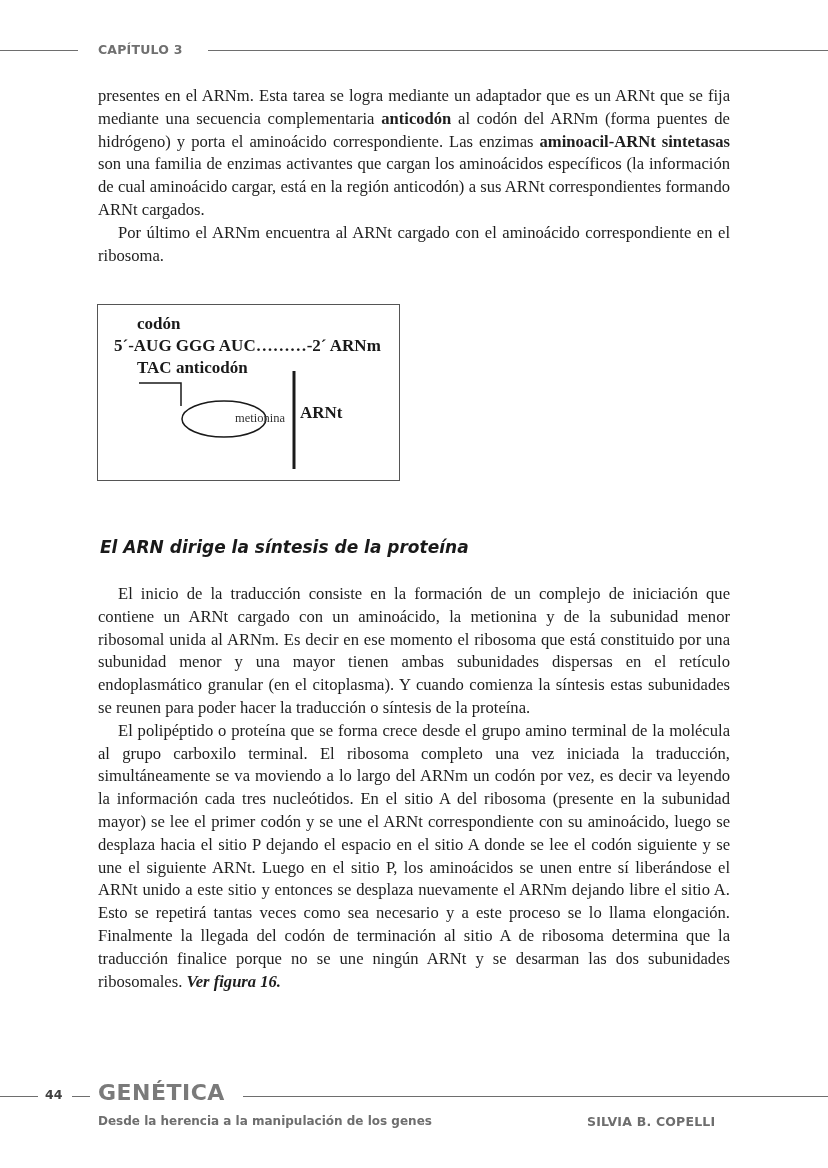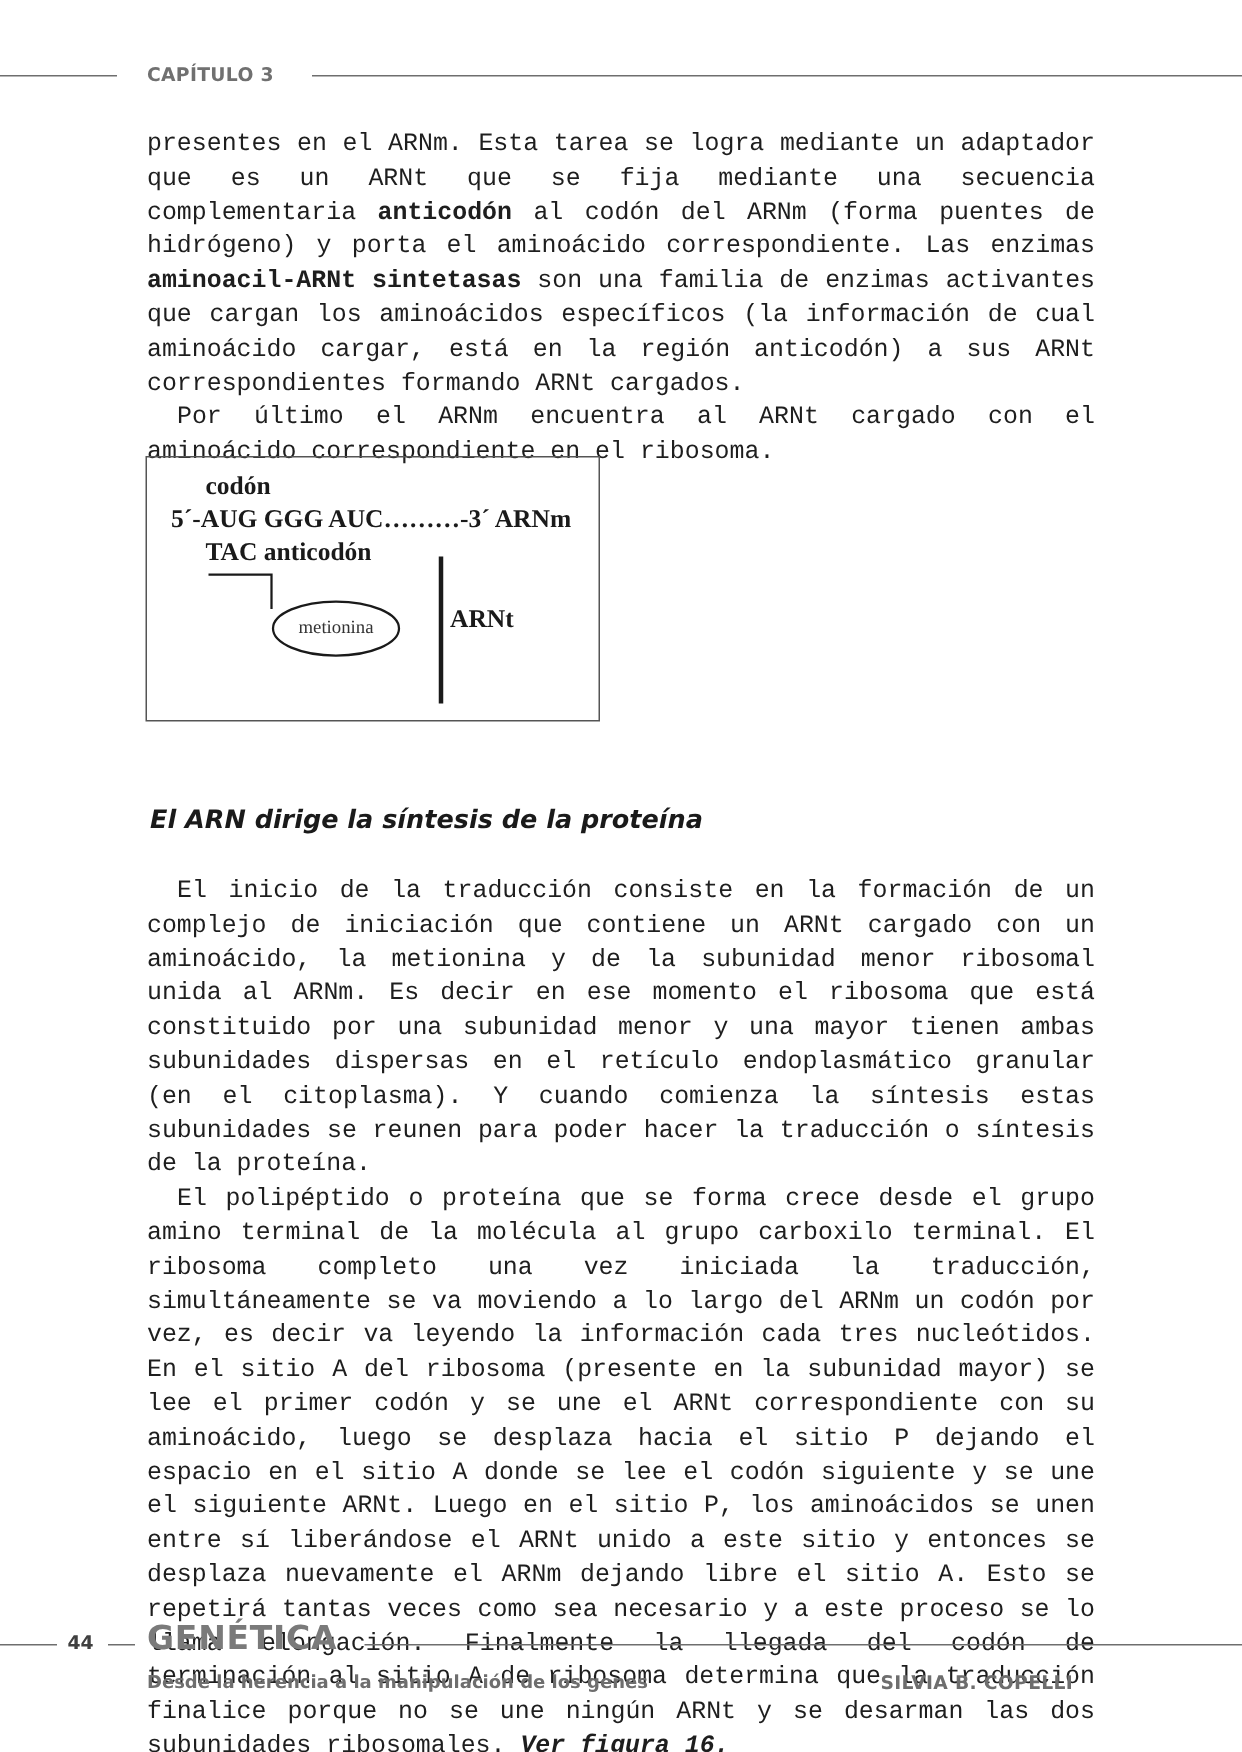--- a/index.html
+++ b/index.html
@@ -3,33 +3,33 @@
   <meta charset="utf-8">
   <style>
     html, body { margin:0; padding:0; background:#ffffff; }
     body { width:828px; height:1168px; position:relative; overflow:hidden; color:#1a1a1a; }
     .header-line-left { position:absolute; left:0; top:50px; width:78px; height:1px; background:#6e6e6e; }
     .header-line-right { position:absolute; left:208px; top:50px; width:620px; height:1px; background:#6e6e6e; }
     .chapter { position:absolute; left:98px; top:42px; font-family:"DejaVu Sans", sans-serif; font-weight:bold; font-size:12.5px; color:#707070; letter-spacing:0.2px; }
 
     .body-text { font-family:"Liberation Serif", serif; font-size:16.6px; line-height:22.8px; color:#1e1e1e; text-align:justify; }
     .block1 { position:absolute; left:98px; top:85px; width:632px; }
-    .block1 p, .block2 p { margin:0;font-family:Liberation Mono, monospace; }
+    .block1 p, .block2 p { margin:0; }
     .indent { text-indent:20px; }
     .bold { font-weight:bold; }
     .bolditalic { font-weight:bold; font-style:italic; }
 
     .figure-box { position:absolute; left:97px; top:304px; width:303px; height:177px; border:1px solid #555; box-sizing:border-box; }
     .fig-text { position:absolute; font-family:"Liberation Serif", serif; font-weight:bold; font-size:17px; color:#1a1a1a; white-space:nowrap; }
     .fig-codon { left:39px; top:9px; }
     .fig-seq { left:16px; top:31px; }
     .fig-anticodon { left:39px; top:53px; }
     .fig-arnt { left:202px; top:98px; }
     .fig-svg { position:absolute; left:0; top:0; }
-    .fig-oval-label { position:absolute; left:84px; top:106px; width:84px; text-align:center; font-family:"Liberation Serif", serif; font-size:12.5px; color:#333; }
+    .fig-oval-label { position:absolute; left:84px; top:106px; width:84px; text-align:center; font-family:"Liberation Serif", serif; font-size:12.5px; color:#333;padding-left:36px; }
 
     .section-title { position:absolute; left:100px; top:537px; font-family:"DejaVu Sans", sans-serif; font-weight:bold; font-style:italic; font-size:17px; color:#1a1a1a; }
 
     .block2 { position:absolute; left:98px; top:583px; width:632px; }
 
     .footer-line-left { position:absolute; left:0; top:1096px; width:38px; height:1px; background:#6e6e6e; }
     .footer-page { position:absolute; left:45px; top:1087px; font-family:"DejaVu Sans", sans-serif; font-weight:bold; font-size:12.5px; color:#404040; }
     .footer-dash { position:absolute; left:72px; top:1096px; width:18px; height:1px; background:#6e6e6e; }
     .footer-title { position:absolute; left:98px; top:1080px; font-family:"DejaVu Sans", sans-serif; font-weight:bold; font-size:22px; color:#7a7a7a; letter-spacing:0.5px; }
     .footer-line-right { position:absolute; left:243px; top:1096px; width:585px; height:1px; background:#6e6e6e; }
@@ -48,21 +48,21 @@
   <p class="indent">Por último el ARNm encuentra al ARNt cargado con el aminoácido correspondiente en el ribosoma.</p>
 </div>
 
 <div class="figure-box">
   <svg class="fig-svg" width="349" height="177">
     <polyline points="41,78 83,78 83,101" fill="none" stroke="#1a1a1a" stroke-width="1.5"></polyline>
     <ellipse cx="126" cy="114" rx="42" ry="18" fill="none" stroke="#1a1a1a" stroke-width="1.5"></ellipse>
     <line x1="196" y1="66" x2="196" y2="164" stroke="#1a1a1a" stroke-width="3"></line>
   </svg>
   <div class="fig-text fig-codon">codón</div>
-  <div class="fig-text fig-seq">5´-AUG GGG AUC………-3´   ARNm</div>
+  <div class="fig-text fig-seq">5´-AUG GGG AUC………-2´   ARNm</div>
   <div class="fig-text fig-anticodon">TAC anticodón</div>
   <div class="fig-oval-label">metionina</div>
   <div class="fig-text fig-arnt">ARNt</div>
 </div>
 
 <div class="section-title">El ARN dirige la síntesis de la proteína</div>
 <div class="block2 body-text">
   <p class="indent">El inicio de la traducción consiste en la formación de un complejo de iniciación que contiene un ARNt cargado con un aminoácido, la metionina y de la subunidad menor ribosomal unida al ARNm. Es decir en ese momento el ribosoma que está constituido por una subunidad menor y una mayor tienen ambas subunidades dispersas en el retículo endoplasmático granular (en el citoplasma). Y cuando comienza la síntesis estas subunidades se reunen para poder hacer la traducción o síntesis de la proteína.</p>
   <p class="indent"><span>El polipéptido o proteína que se forma crece desde el grupo amino terminal de la molécula al grupo carboxilo terminal. El ribosoma completo una vez iniciada la traducción, simultáneamente se va moviendo a lo largo del ARNm un codón por vez, es decir va leyendo la información cada tres nucleótidos. En el sitio A del ribosoma (presente en la subunidad mayor) se lee el primer codón y se une el ARNt correspondiente con su aminoácido, luego se desplaza hacia el sitio P dejando el espacio en el sitio A donde se lee el codón siguiente y se une el siguiente ARNt. Luego en el sitio P, los aminoácidos se unen entre sí liberándose el ARNt unido a este sitio y entonces se desplaza nuevamente el ARNm dejando libre el sitio A. Esto se repetirá tantas veces como sea necesario y a este proceso se lo llama elongación. Finalmente la llegada del codón de terminación al sitio A de ribosoma determina que la traducción finalice porque no se une ningún ARNt y se desarman las dos subunidades ribosomales. </span><span class="bolditalic">Ver figura 16.</span></p>
 </div>

